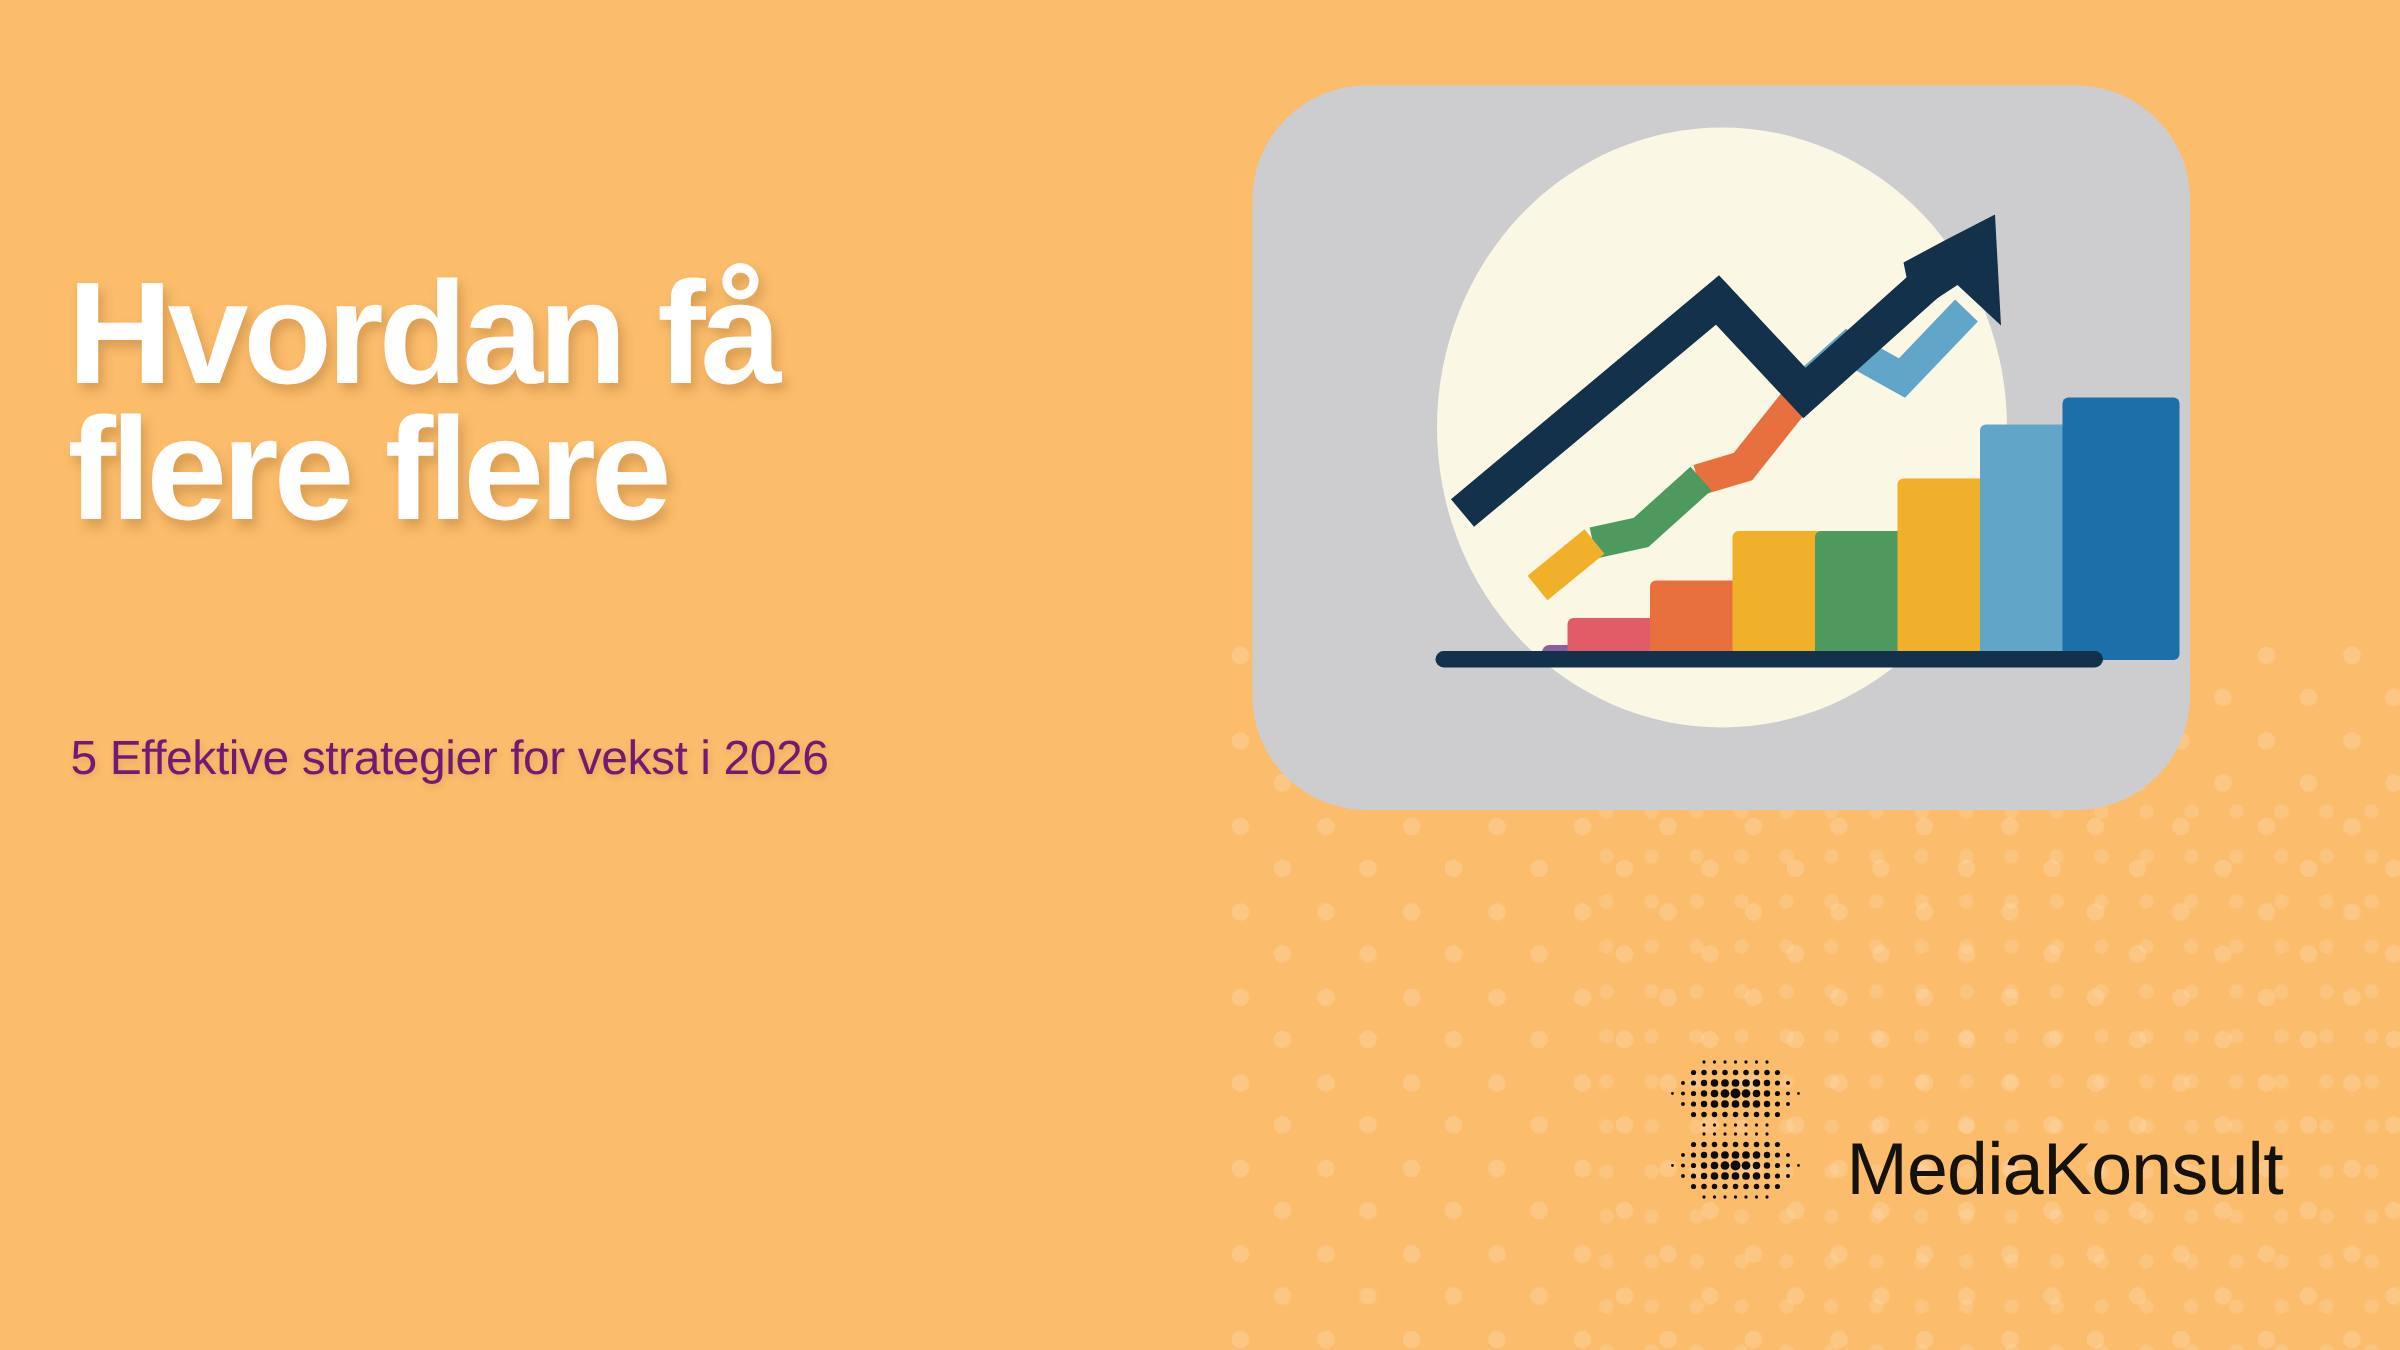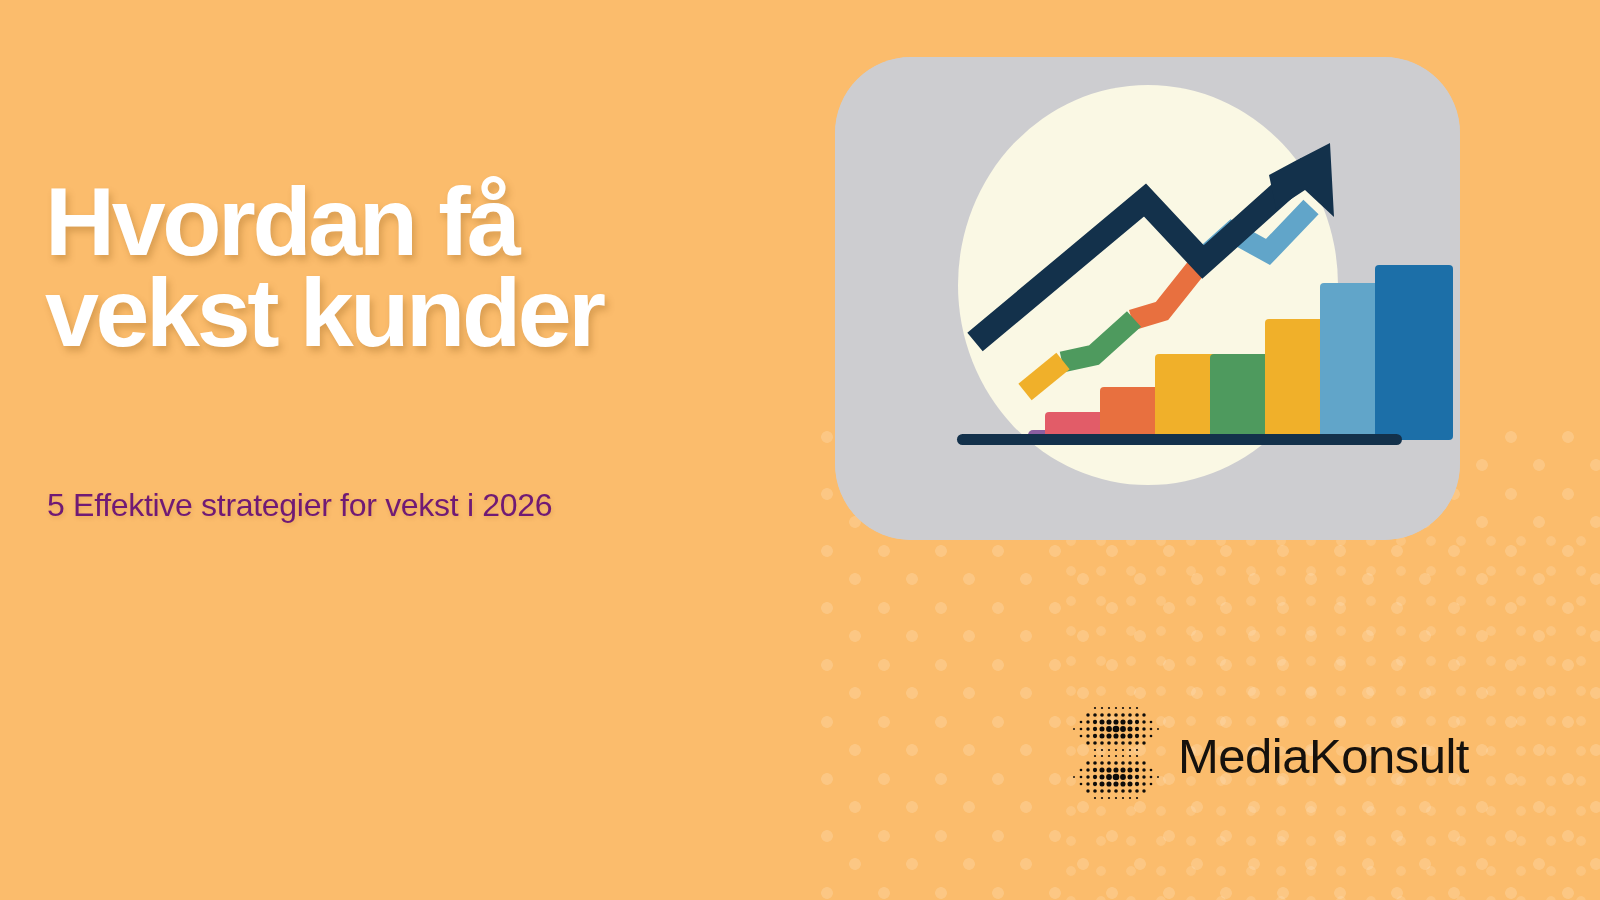--- a/index.html
+++ b/index.html
@@ -64,42 +64,42 @@
     width:625px; height:483px;
     background:#CDCDD0;
     border-radius:76px;
     overflow:hidden;
   }
   #illustration-card svg{ display:block; }
 
   
   #logo{
     position:absolute;
-    left:1070px; top:704px;
+    left:1111px; top:704px;
     display:flex;
-    align-items:center;
-    gap:16px;
+    align-items:flex-end;
+    gap:28px;
   }
   #logo-mark{ width:92px; height:104px; display:block; }
   #logo-text{
     color:#15110D;
     font-size:49px;
     letter-spacing:-.5px;
     font-weight:400;
     white-space:nowrap;
   }
 </style>
 </head>
 <body>
 
 <div id="dot-texture"></div>
 <div id="dot-texture-2"></div>
 
 <h1 id="headline">Hvordan få
-vekst kunder</h1>
+flere flere</h1>
 <p id="subtitle">5 Effektive strategier for vekst i 2026</p>
 
 <div id="illustration-card">
   <svg width="625" height="483" viewBox="0 0 625 483" xmlns="http://www.w3.org/2000/svg">
     <defs>
       <clipPath id="cardClip">
         <rect x="0" y="0" width="625" height="483" rx="76" ry="76"></rect>
       </clipPath>
     </defs>
     <g clip-path="url(#cardClip)">

